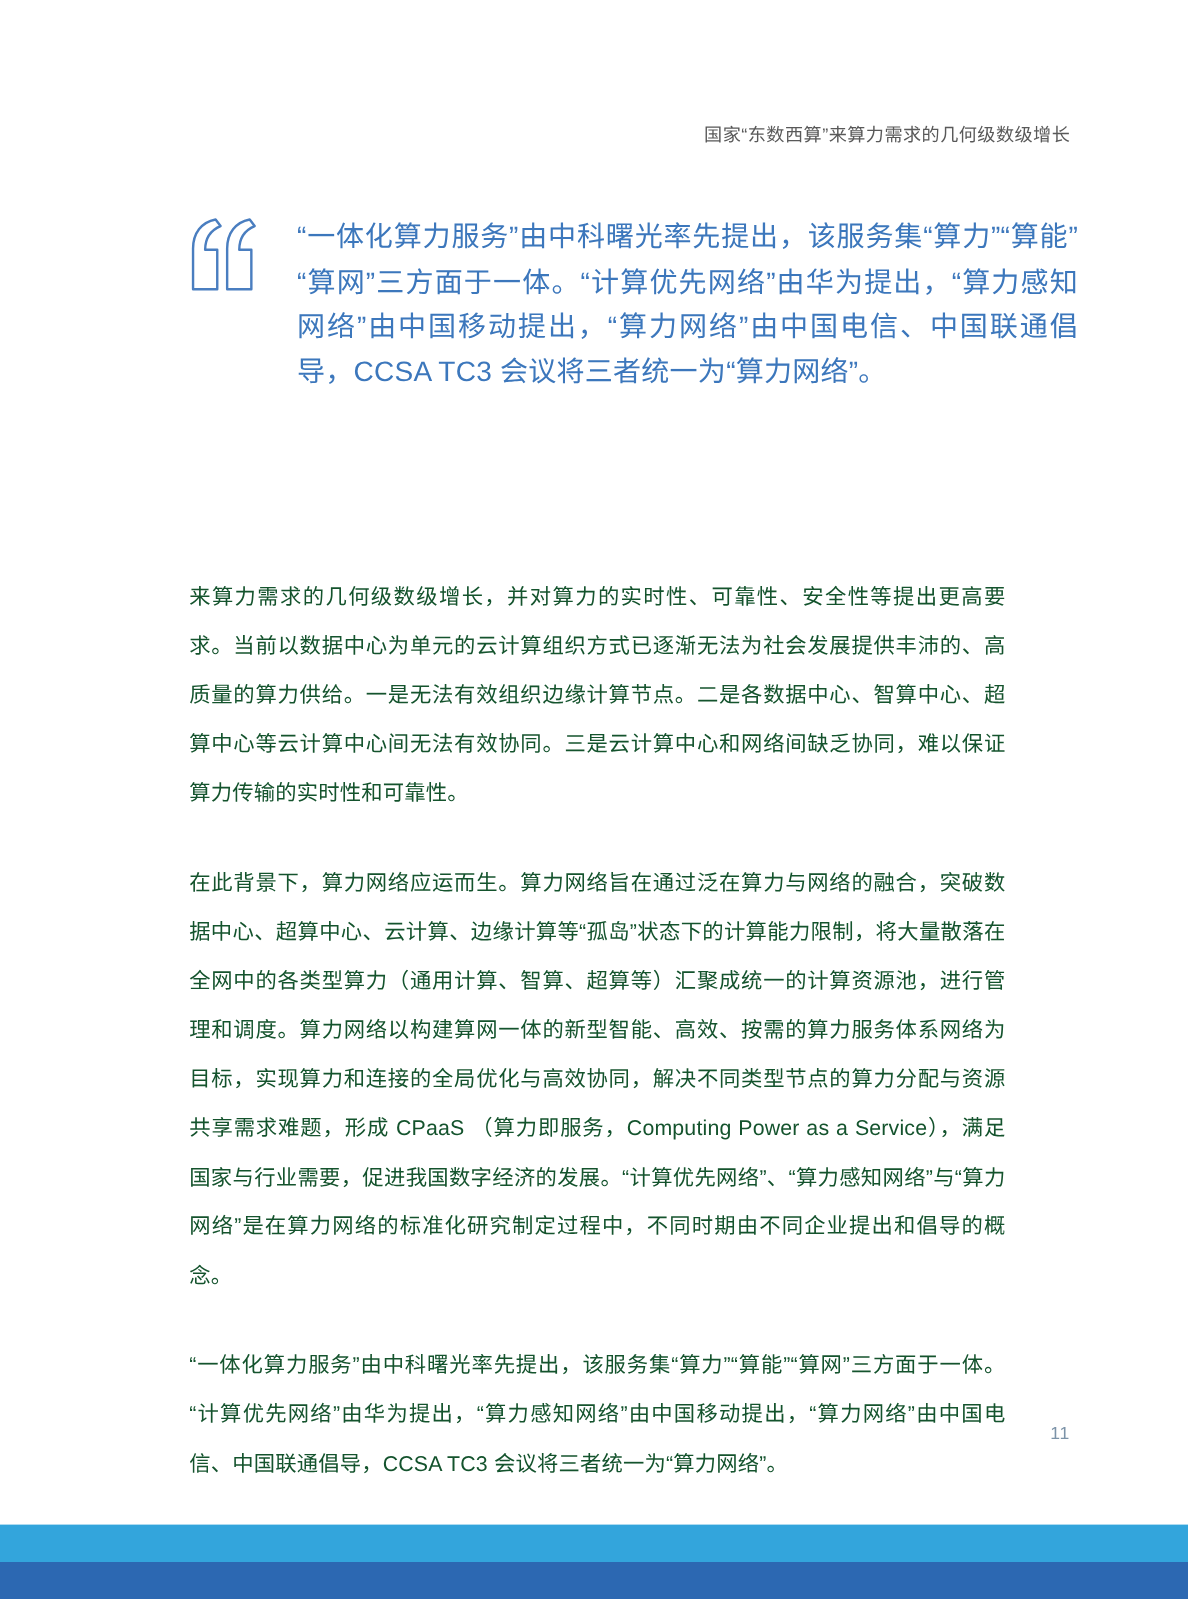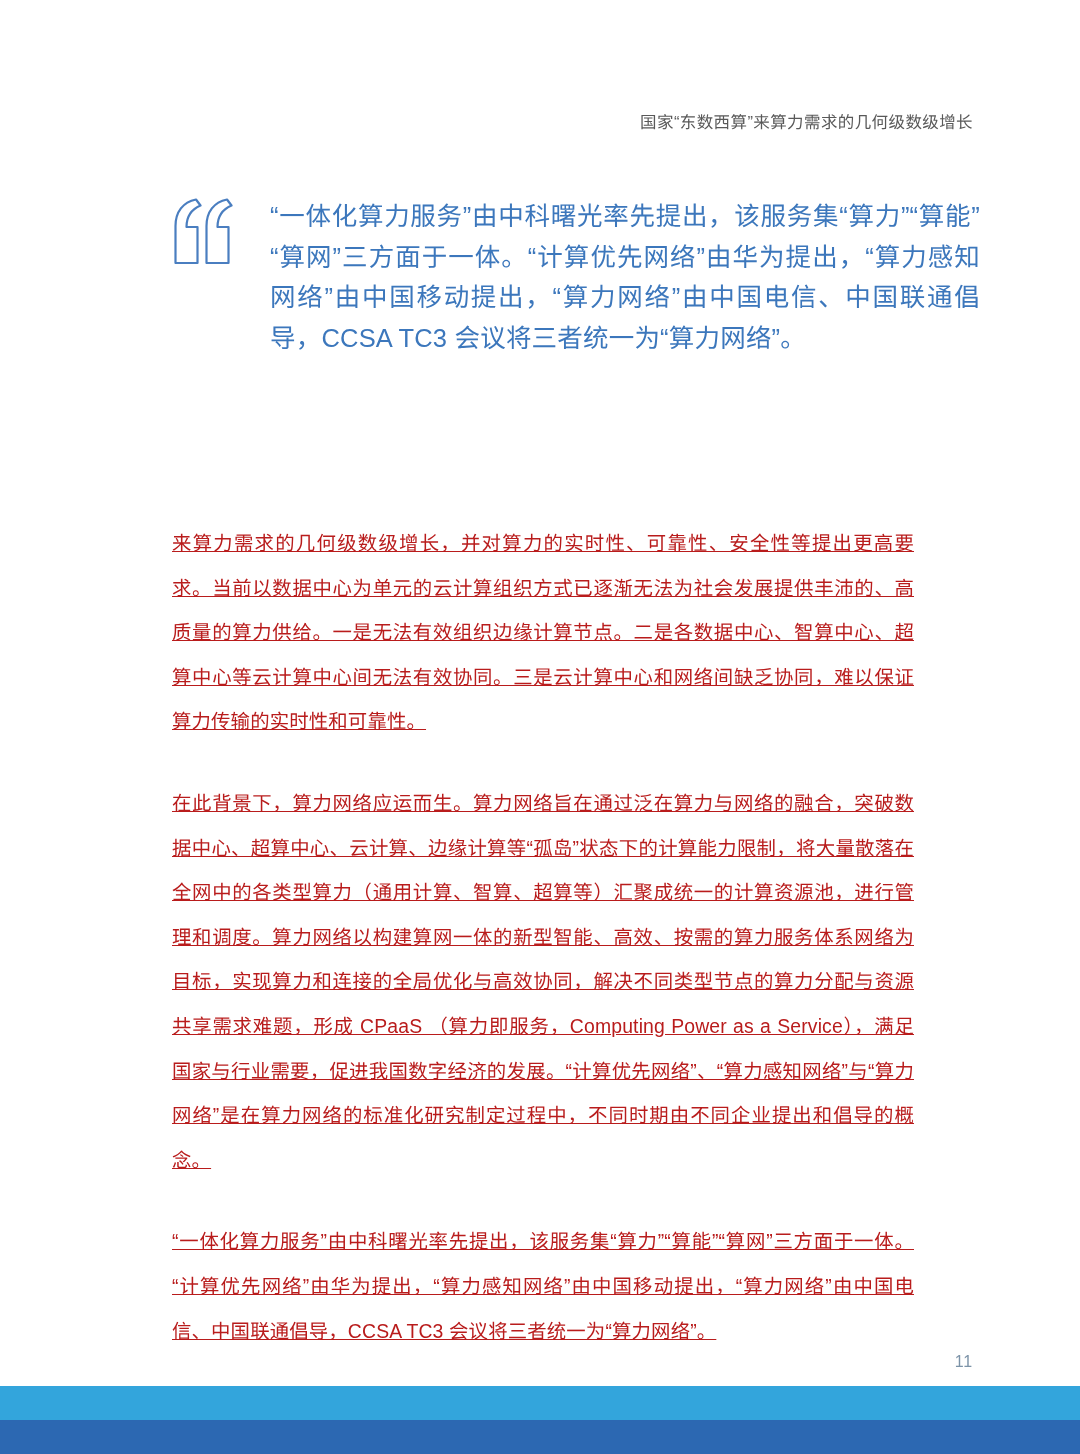--- a/index.html
+++ b/index.html
@@ -63,37 +63,36 @@
 
   
   .body-copy {
     position: absolute;
     top: 521px;
     left: 172px;
     width: 742px;
   }
   .body-copy p {
     margin: 0 0 37px 0;
-    color: #b91c1c;
+    color: #14532d;
     font-size: 19.4px;
     line-height: 44.6px;
     letter-spacing: 0.15px;
     text-align: justify;
     text-justify: inter-ideograph;
     font-weight: 400;
-    text-decoration: underline;
   }
   .body-copy p:last-child {
     margin-bottom: 0;
   }
 
   
   .folio {
     position: absolute;
-    top: 1353px;
+    top: 1295px;
     right: 107px;
     font-size: 16px;
     color: #7C93A8;
     letter-spacing: 0.8px;
   }
 
   
   .footer-band-light {
     position: absolute;
     left: 0;

